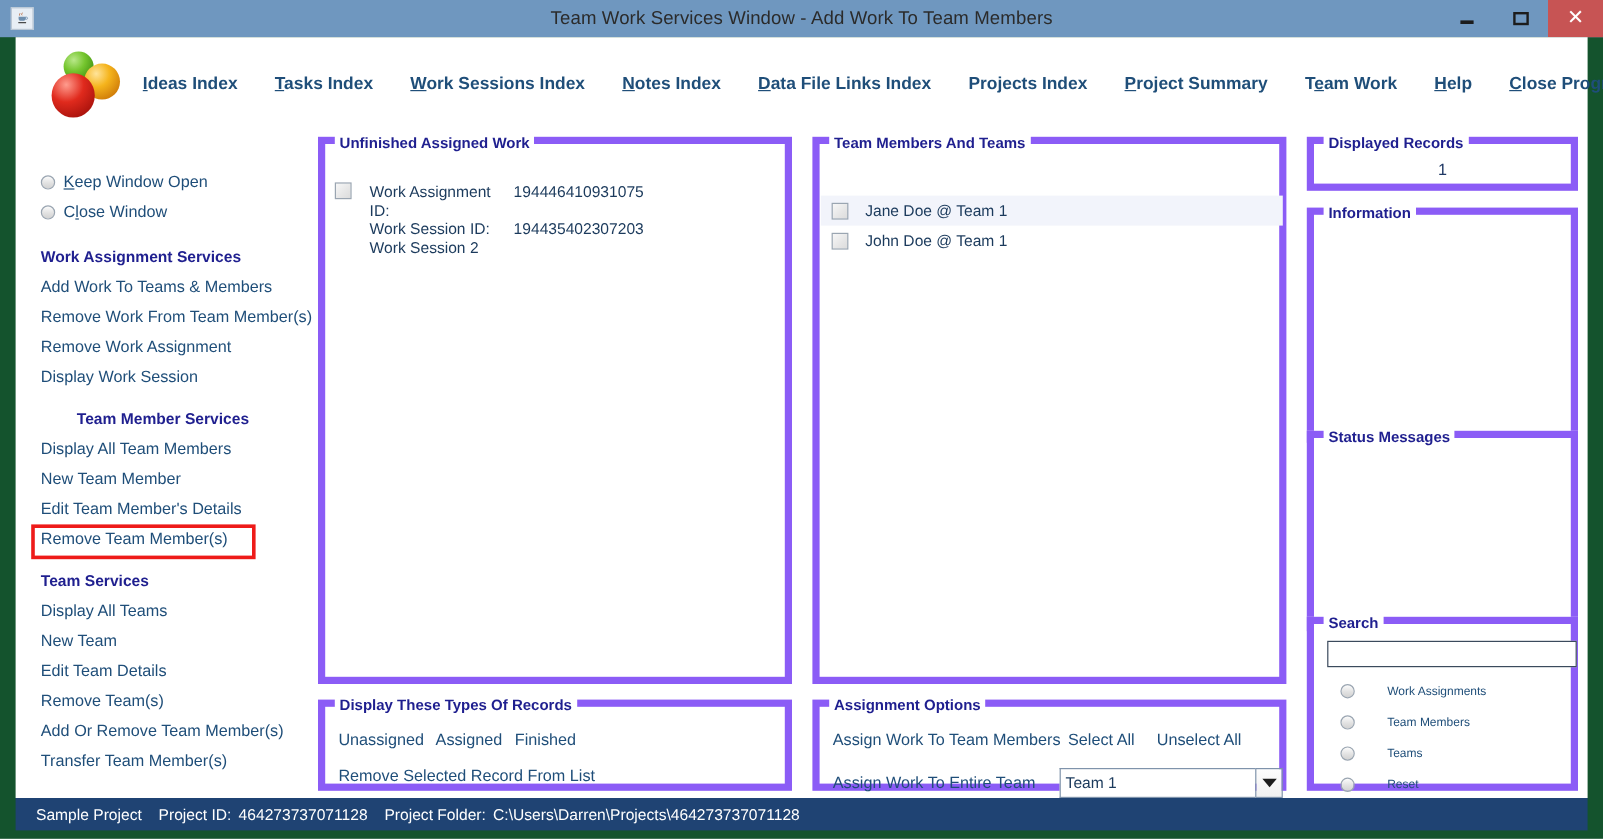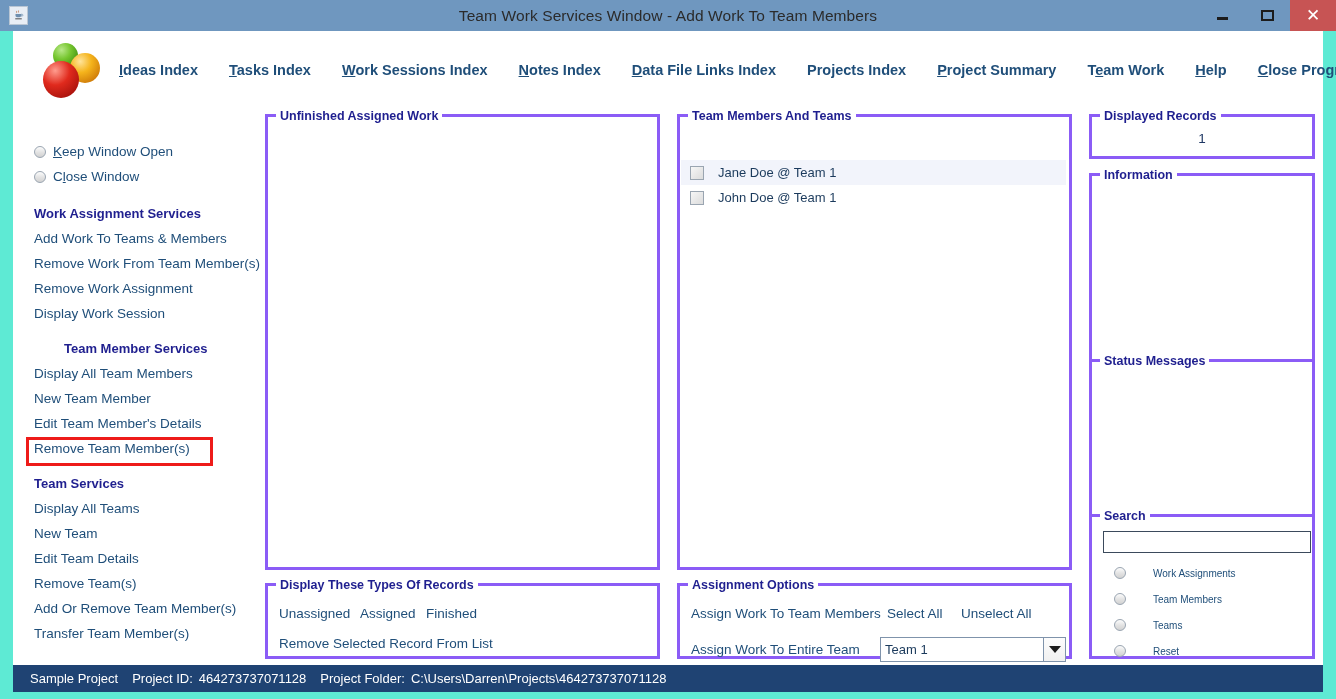--- a/index.html
+++ b/index.html
@@ -14,21 +14,21 @@
     font-family: "Liberation Sans", sans-serif;
     -webkit-font-smoothing: antialiased;
   }
 
   
   .window {
     position: absolute;
     left: 0; top: 0;
     width: 1336px;
     height: 699px;
-    background: #5eead4;
+    background: #14532d;
     box-sizing: border-box;
   }
   .titlebar {
     position: absolute;
     left: 0; top: 0;
     width: 1336px;
     height: 31px;
     background: #6f97bf;
   }
   .title-icon {
@@ -180,21 +180,21 @@
     left: 13px; top: 328px;
     width: 187px; height: 29px;
     border: 3px solid #ee1b19;
     box-sizing: border-box;
     pointer-events: none;
   }
 
   
   .panel {
     position: absolute;
-    border: 3px solid #8b5cf6;
+    border: 6px solid #8b5cf6;
     box-sizing: border-box;
     background: #ffffff;
   }
   .panel-title {
     position: absolute;
     top: -8px; left: 8px;
     background: #ffffff;
     padding: 0 4px;
     font-size: 12.5px;
     font-weight: bold;
@@ -411,20 +411,36 @@
       <div class="side-link" style="top:442px;">Edit Team Details</div>
       <div class="side-link" style="top:467px;">Remove Team(s)</div>
       <div class="side-link" style="top:492px;">Add Or Remove Team Member(s)</div>
       <div class="side-link" style="top:517px;">Transfer Team Member(s)</div>
 
       <div class="highlight-box"></div>
     </div>
 
     <div class="panel" style="left:252px; top:83px; width:395px; height:456px;">
       <div class="panel-title">Unfinished Assigned Work</div>
+      <div class="work-row">
+        <span class="chk"></span>
+        <div class="work-fields">
+          <div class="work-line">
+            <span class="work-label">Work Assignment ID:</span>
+            <span class="work-val">194446410931075</span>
+          </div>
+          <div class="work-line">
+            <span class="work-label">Work Session ID:</span>
+            <span class="work-val">194435402307203</span>
+          </div>
+          <div class="work-line">
+            <span class="work-label">Work Session 2</span>
+          </div>
+        </div>
+      </div>
     </div>
 
     <div class="panel" style="left:252px; top:552px; width:395px; height:76px;">
       <div class="panel-title">Display These Types Of Records</div>
       <div class="opt-link" style="left:11px; top:20px;">Unassigned</div>
       <div class="opt-link" style="left:92px; top:20px;">Assigned</div>
       <div class="opt-link" style="left:158px; top:20px;">Finished</div>
       <div class="opt-link" style="left:11px; top:50px;">Remove Selected Record From List</div>
     </div>
 

